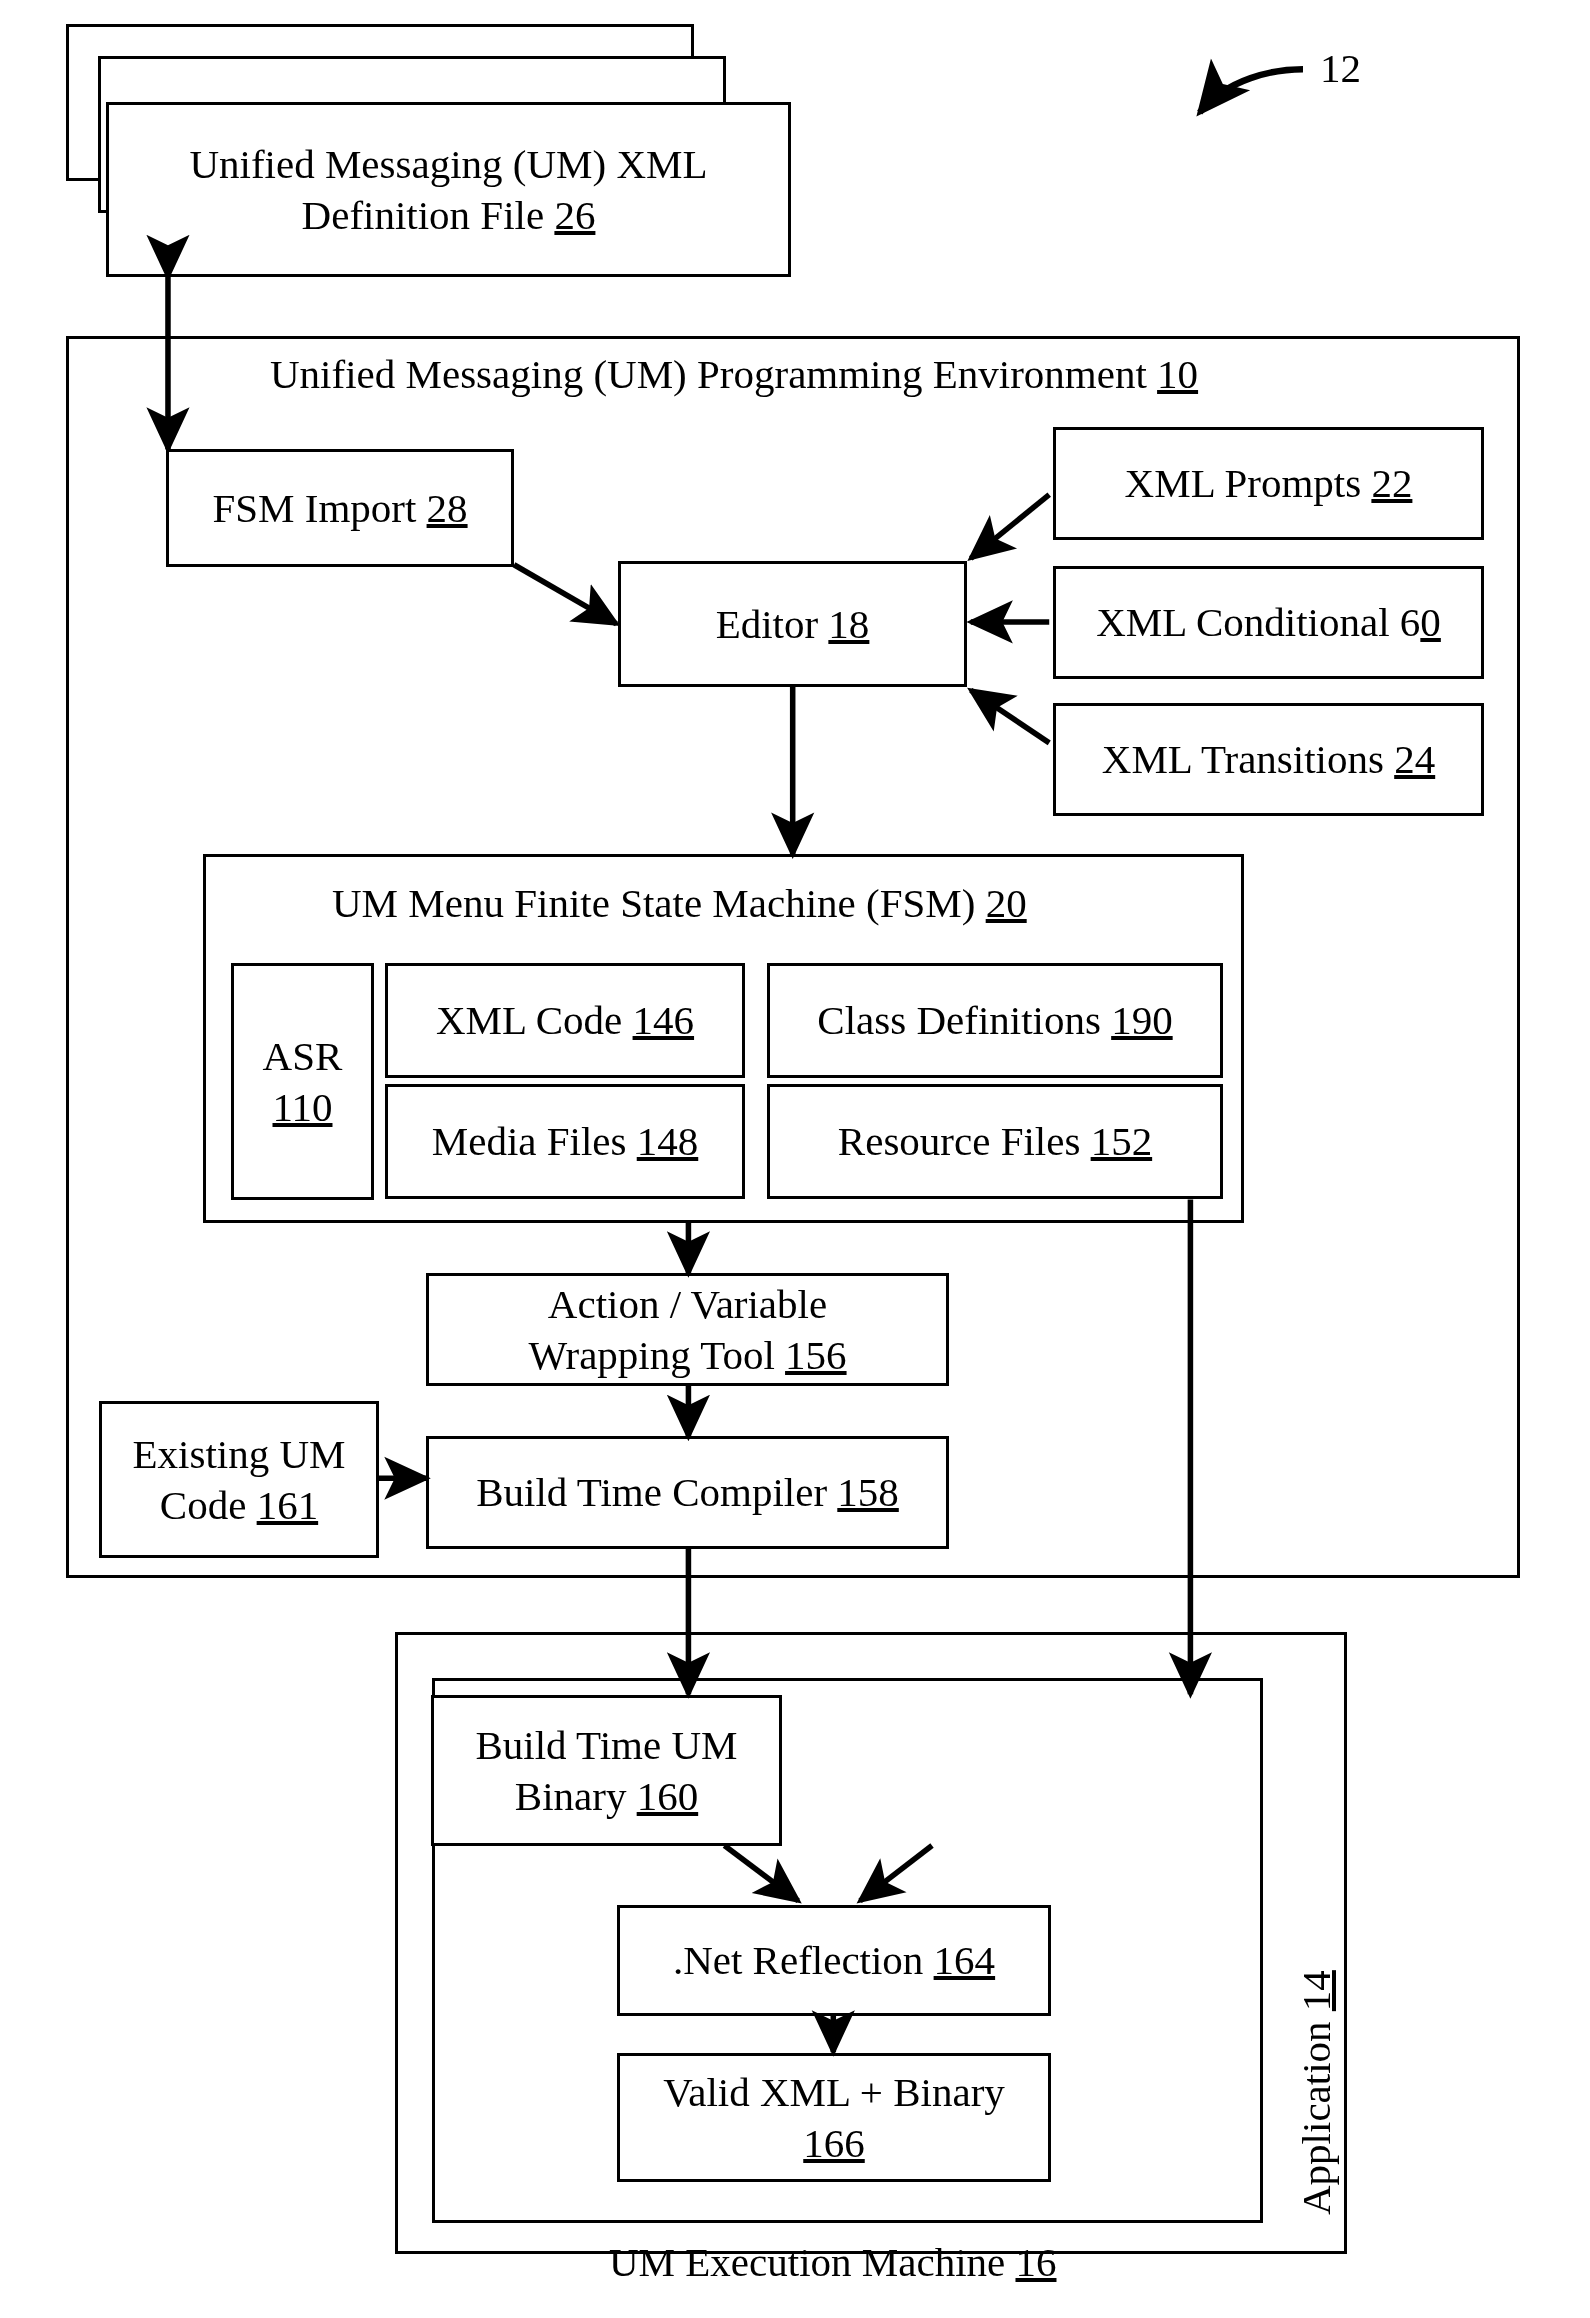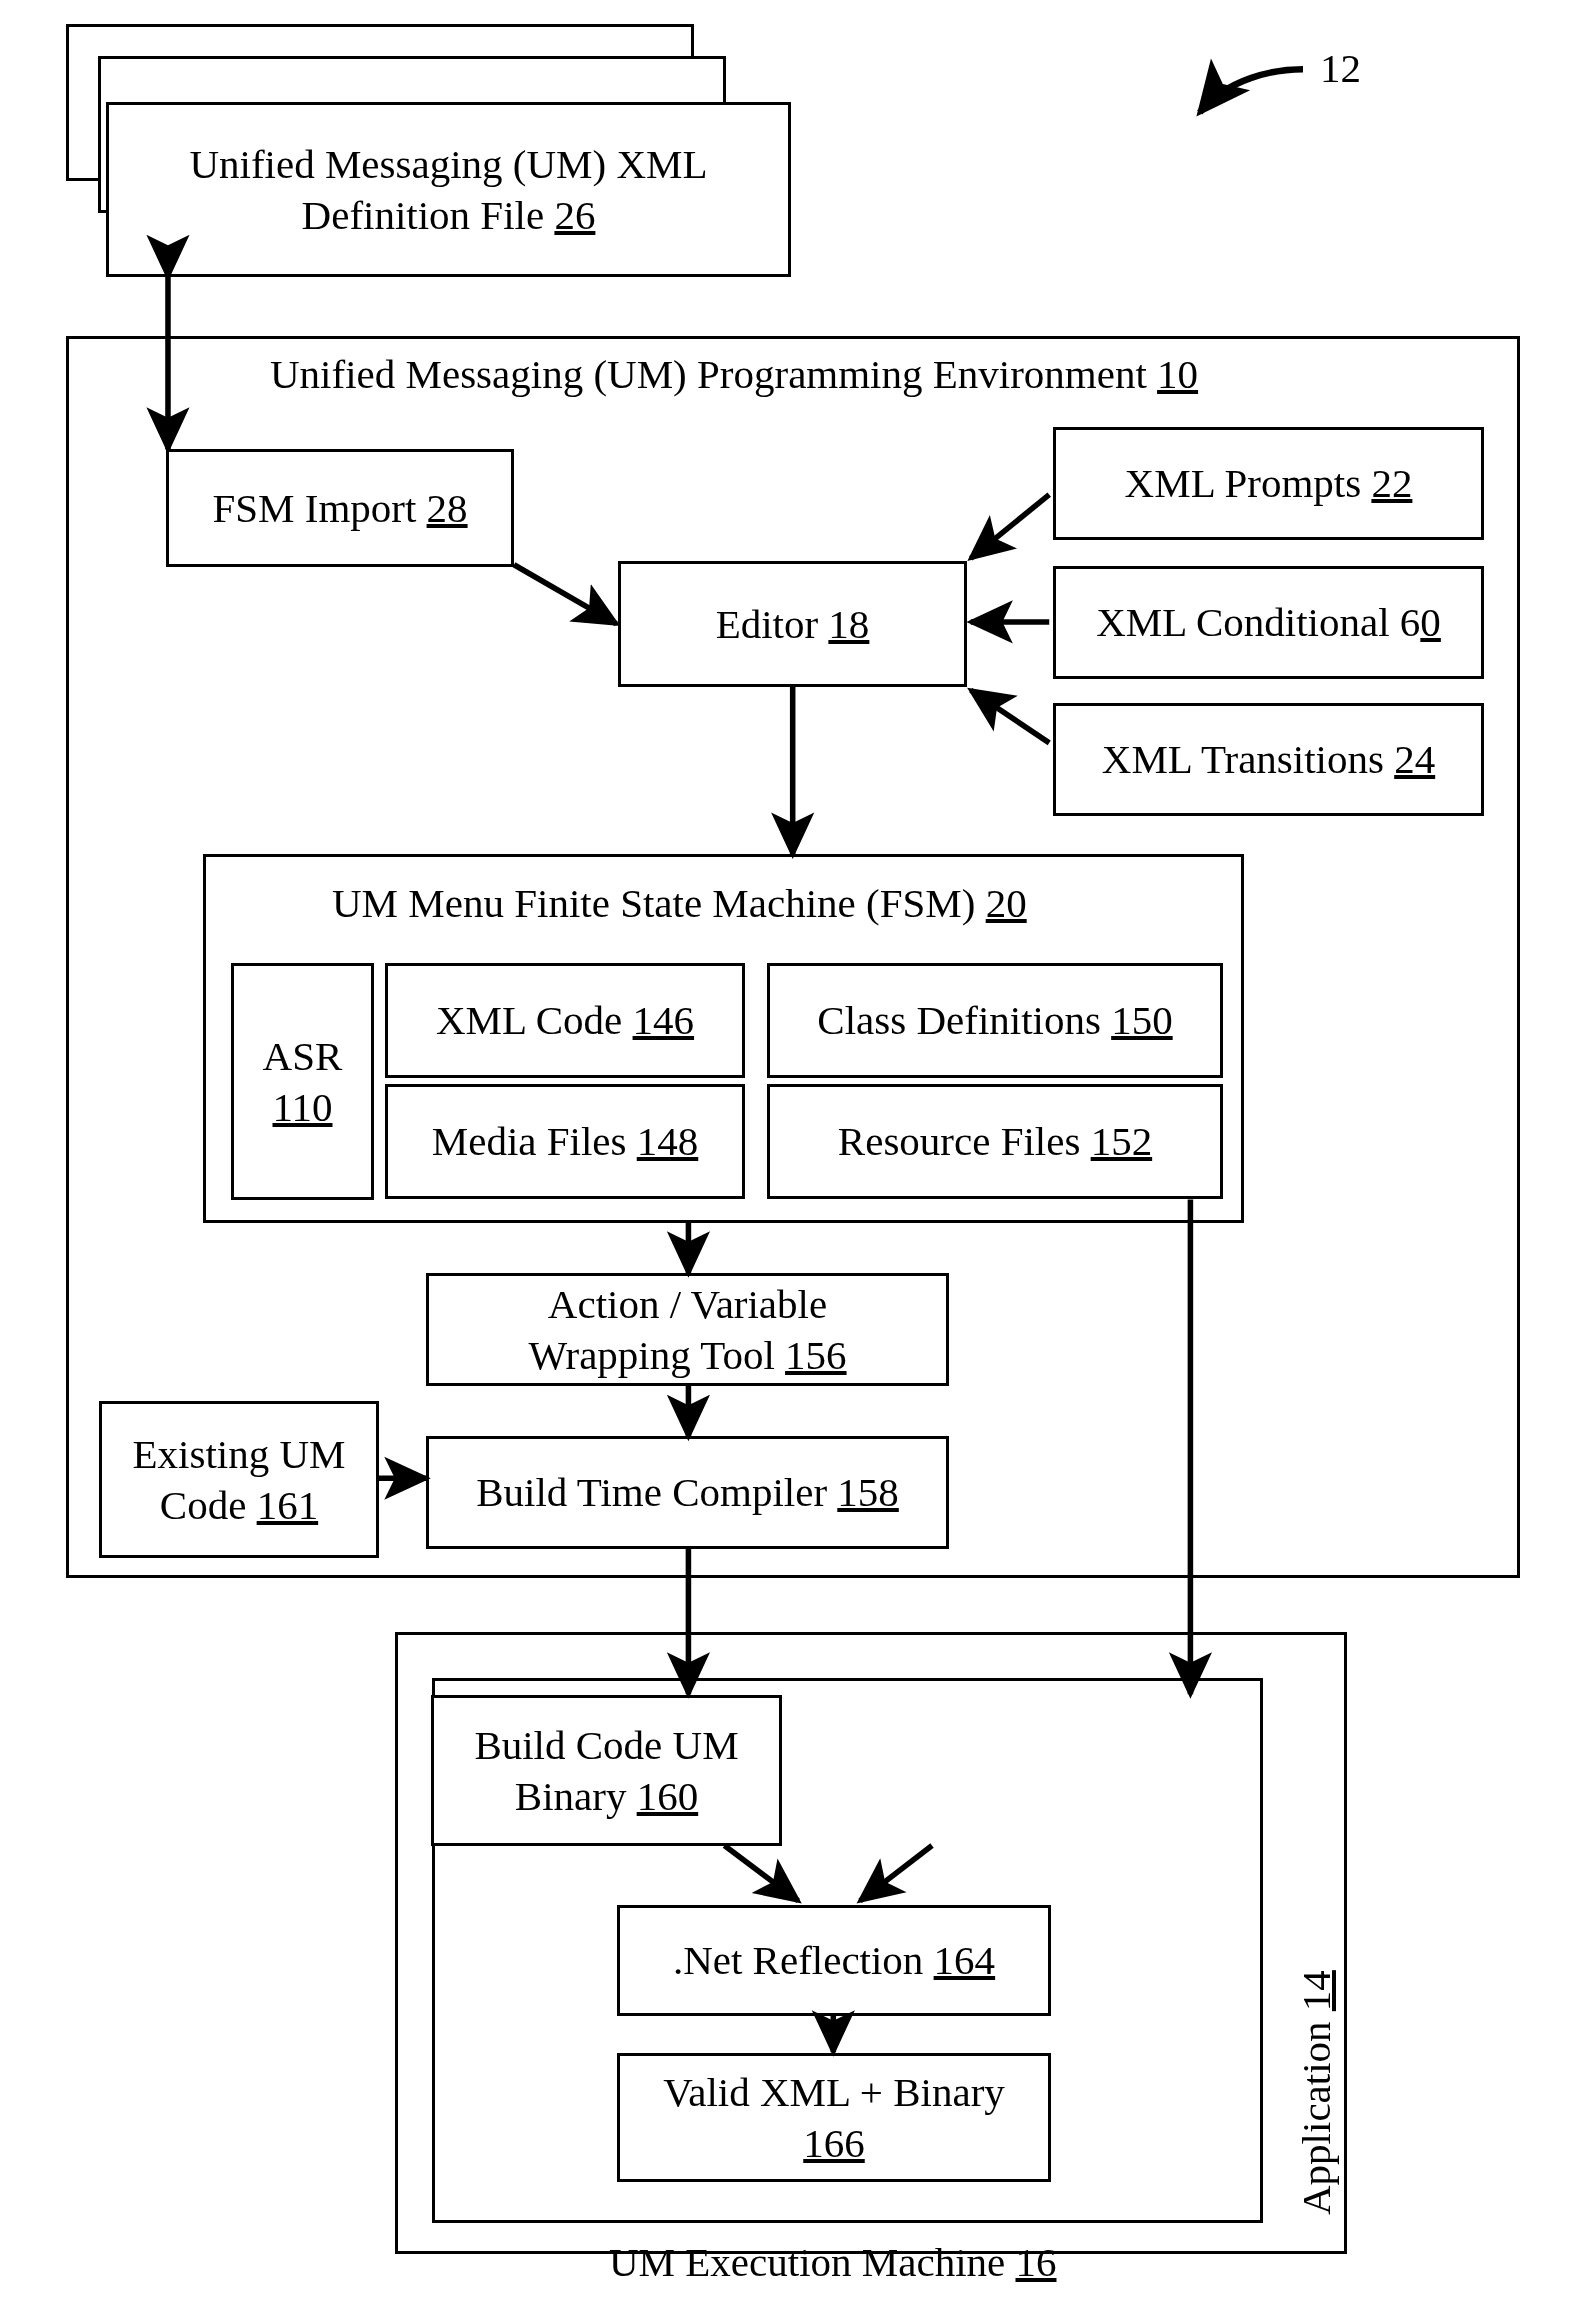--- a/index.html
+++ b/index.html
@@ -125,21 +125,21 @@
   </div>
 
   <div class="box" style="left:385px; top:963px; width:360px; height:115px;">
     <div class="fs44">
       <span>XML Code </span><span class="u">146</span>
     </div>
   </div>
 
   <div class="box" style="left:767px; top:963px; width:456px; height:115px;">
     <div class="fs44">
-      <span>Class Definitions </span><span class="u">150</span>
+      <span>Class Definitions </span><span class="u">190</span>
     </div>
   </div>
 
   <div class="box" style="left:385px; top:1084px; width:360px; height:115px;text-align:center;">
     <div class="fs44">
       <span>Media Files </span><span class="u">148</span>
     </div>
   </div>
 
   <div class="box" style="left:767px; top:1084px; width:456px; height:115px;">
@@ -174,21 +174,21 @@
     <span>Application </span><span class="u">14</span>
   </div>
 
   <div class="plain" style="left:432px; top:1678px; width:831px; height:545px; border:3.7px solid #000;"></div>
 
   <div class="lbl fs44" style="left:609px; top:2238px;">
     <span>UM Execution Machine </span><span class="u">16</span>
   </div>
 
   <div class="box" style="left:431px; top:1695px; width:351px; height:151px; flex-direction:column;">
-    <div class="fs44">Build Code UM</div>
+    <div class="fs44">Build Time UM</div>
     <div class="fs44">
       <span>Binary </span><span class="u">160</span>
     </div>
   </div>
 
 
   <div class="box" style="left:617px; top:1905px; width:434px; height:111px;">
     <div class="fs44">
       <span>.Net Reflection </span><span class="u">164</span>
     </div>

